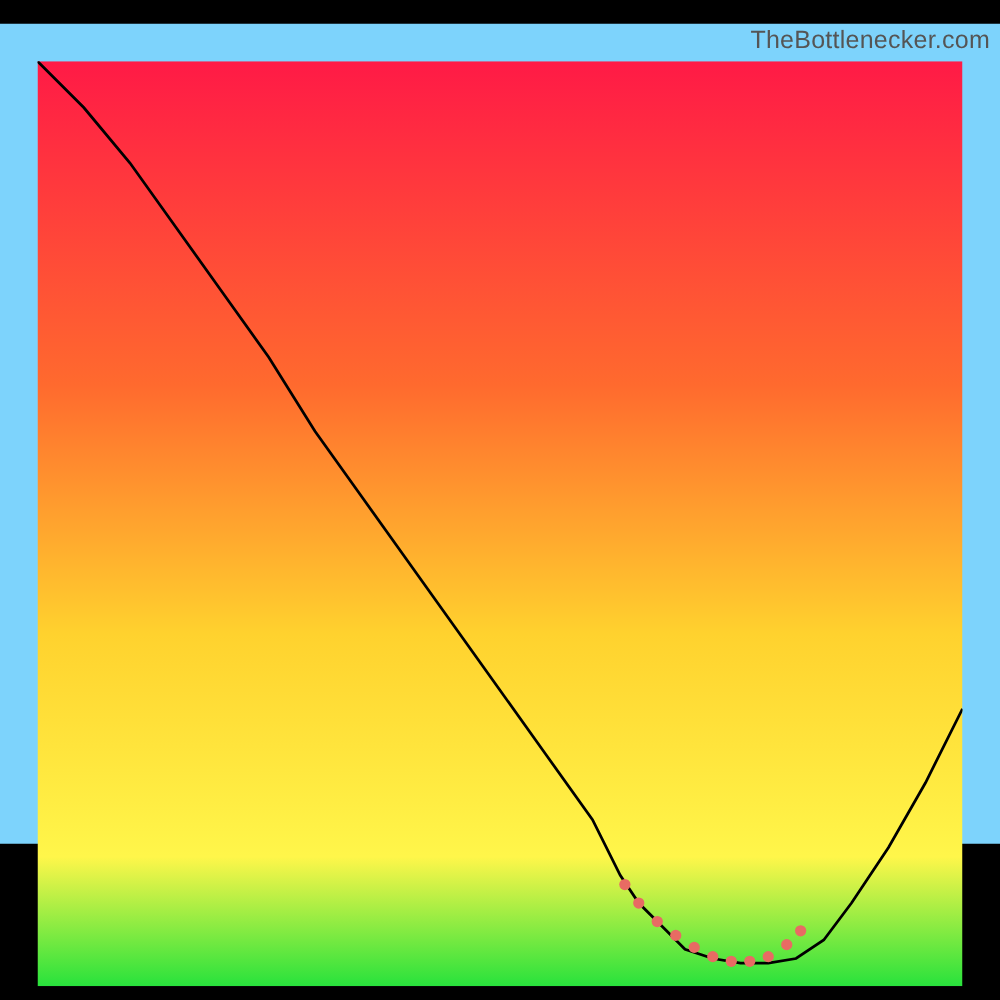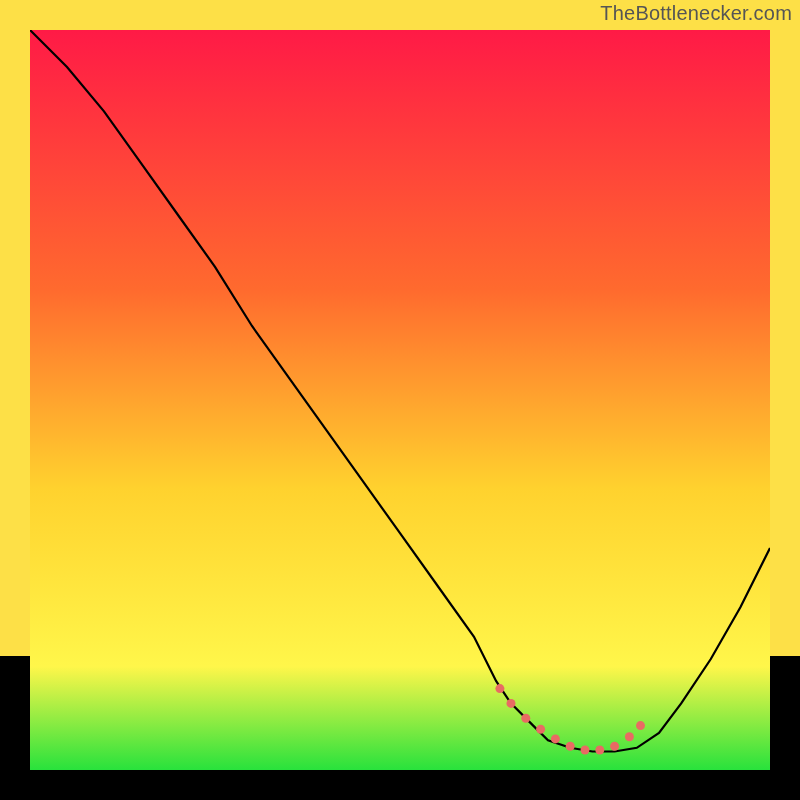--- a/index.html
+++ b/index.html
@@ -8,21 +8,22 @@
     width: 800px;
     height: 800px;
     background: #000;
     font-family: Arial, Helvetica, sans-serif;
     overflow: hidden;
   }
   .frame {
     position: relative;
     width: 800px;
     height: 656px;
-    background: #fde047;
+    background: #7dd3fc;
+    margin-top: 19px;
   }
   .watermark {
     position: absolute;
     top: 2px;
     right: 8px;
     color: #555;
     font-size: 20px;
     font-weight: 500;
     letter-spacing: 0.2px;
     z-index: 20;

